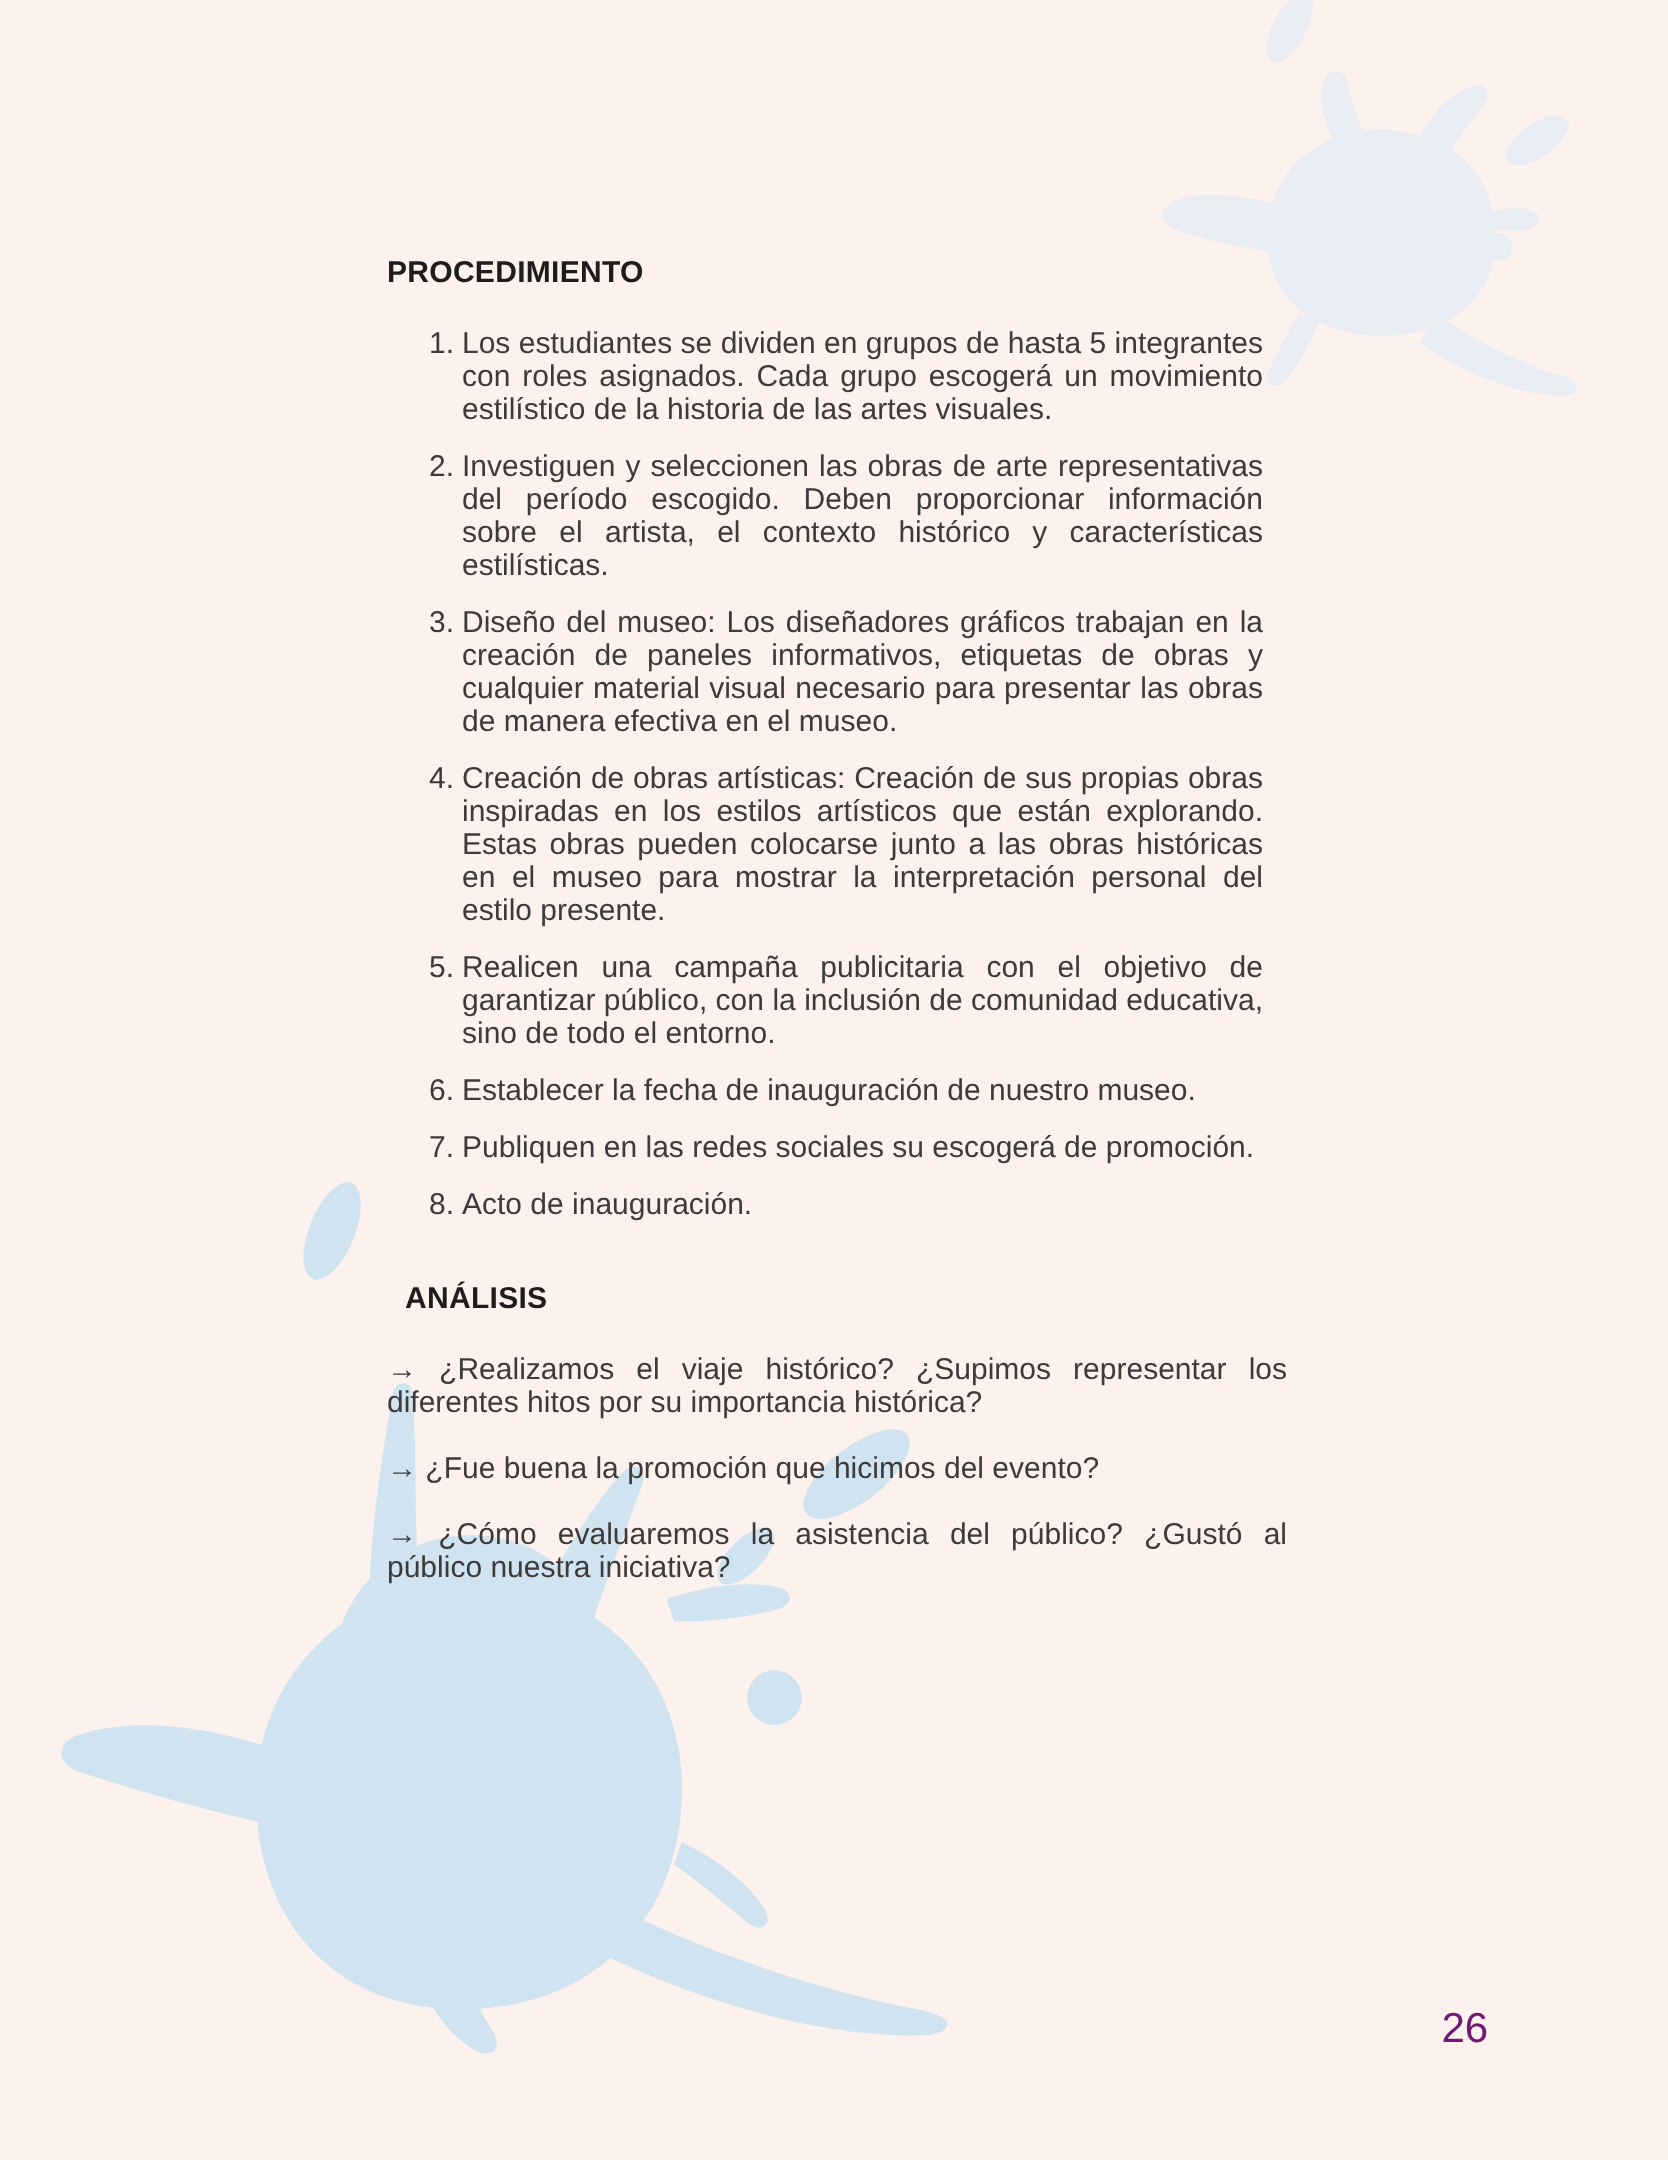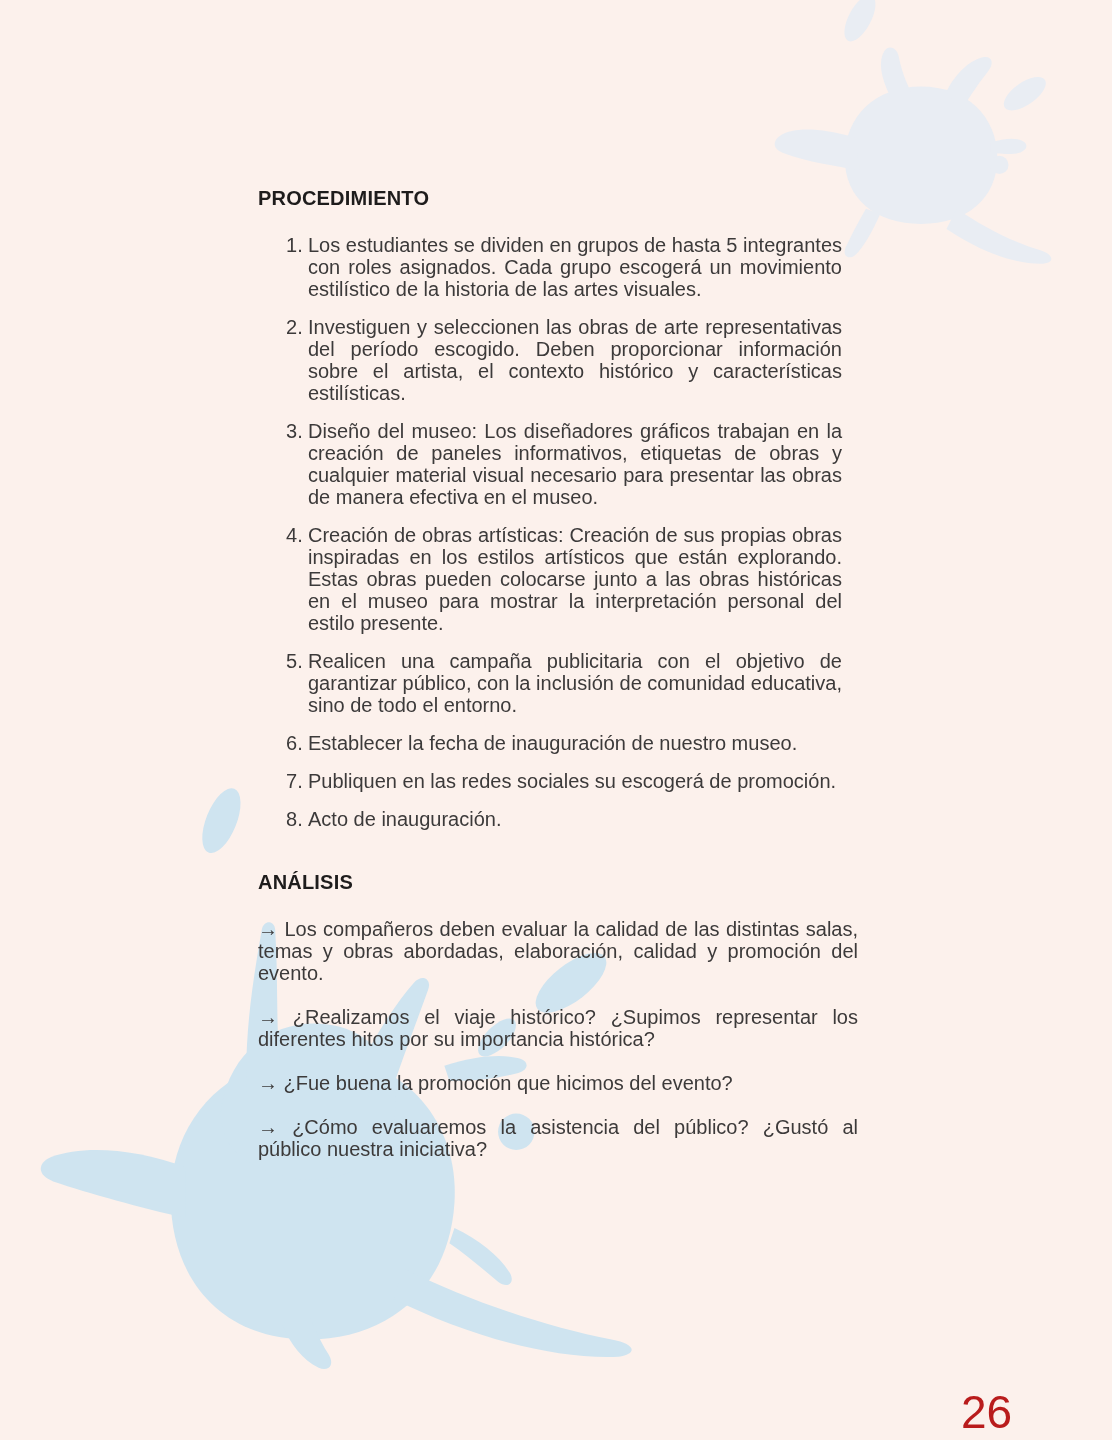--- a/index.html
+++ b/index.html
@@ -26,37 +26,38 @@
   }
   .splash-bottom-left {
     left: 18px;
     top: 772px;
     width: 650px;
     height: 608px;
   }
   .content {
     position: absolute;
     left: 258px;
-    top: 186px;
+    top: 170px;
     width: 600px;
     z-index: 2;
     color: #3c3a3a;
     font-size: 20px;
     line-height: 22px;
   }
   h2.section-heading {
     font-size: 20px;
     line-height: 24px;
     font-weight: bold;
     color: #1e1c1c;
     margin: 0;
     letter-spacing: 0.2px;
   }
   .heading-stack {
     margin-top: 40px;
+    margin-left: 12px;
   }
   ol.procedure-list {
     list-style: none;
     counter-reset: step;
     margin: 24px 0 0 14px;
     padding: 0;
     text-align: justify;
   }
   ol.procedure-list li {
     counter-increment: step;
@@ -76,24 +77,24 @@
   .analysis-points p {
     margin: 0 0 22px 0;
     text-align: justify;
   }
   .arrow-glyph {
     display: inline;
   }
   .page-number {
     position: absolute;
     left: 961px;
-    top: 1392px;
-    font-size: 46px;
+    top: 1332px;
+    font-size: 28px;
     line-height: 40px;
-    color: #b91c1c;
+    color: #701a75;
     z-index: 2;
   }
 </style>
 </head>
 <body>
 
 <svg class="splash splash-top-right" viewBox="0 0 320 280" aria-hidden="true">
   <g fill="#e9edf3">
     <path d="M 85 155 C 85 115, 115 85, 160 85 C 205 85, 235 115, 235 155 C 235 195, 205 220, 160 220 C 115 220, 85 195, 85 155 Z"></path>
     <path d="M 95 135 C 60 125, 35 125, 22 133 C 14 138, 14 146, 24 150 C 50 160, 75 162, 100 168 Z"></path>
@@ -148,21 +149,20 @@
 
       <li>Acto de inauguración.</li>
     </ol>
 
   <div class="heading-stack">
     <h2 class="section-heading">ANÁLISIS</h2>
   </div>
 
   <div class="analysis-points">
 
-      <p><span class="arrow-glyph">→</span> <span>Los compañeros deben evaluar la calidad de las distintas salas, temas y obras abordadas, elaboración, calidad y promoción del evento.</span></p>
 
       <p><span class="arrow-glyph">→</span> <span>¿Realizamos el viaje histórico? ¿Supimos representar los diferentes hitos por su importancia histórica?</span></p>
 
       <p><span class="arrow-glyph">→</span> <span>¿Fue buena la promoción que hicimos del evento?</span></p>
 
       <p><span class="arrow-glyph">→</span> <span>¿Cómo evaluaremos la asistencia del público? ¿Gustó al público nuestra iniciativa?</span></p>
 
     </div>
 
 </div>

